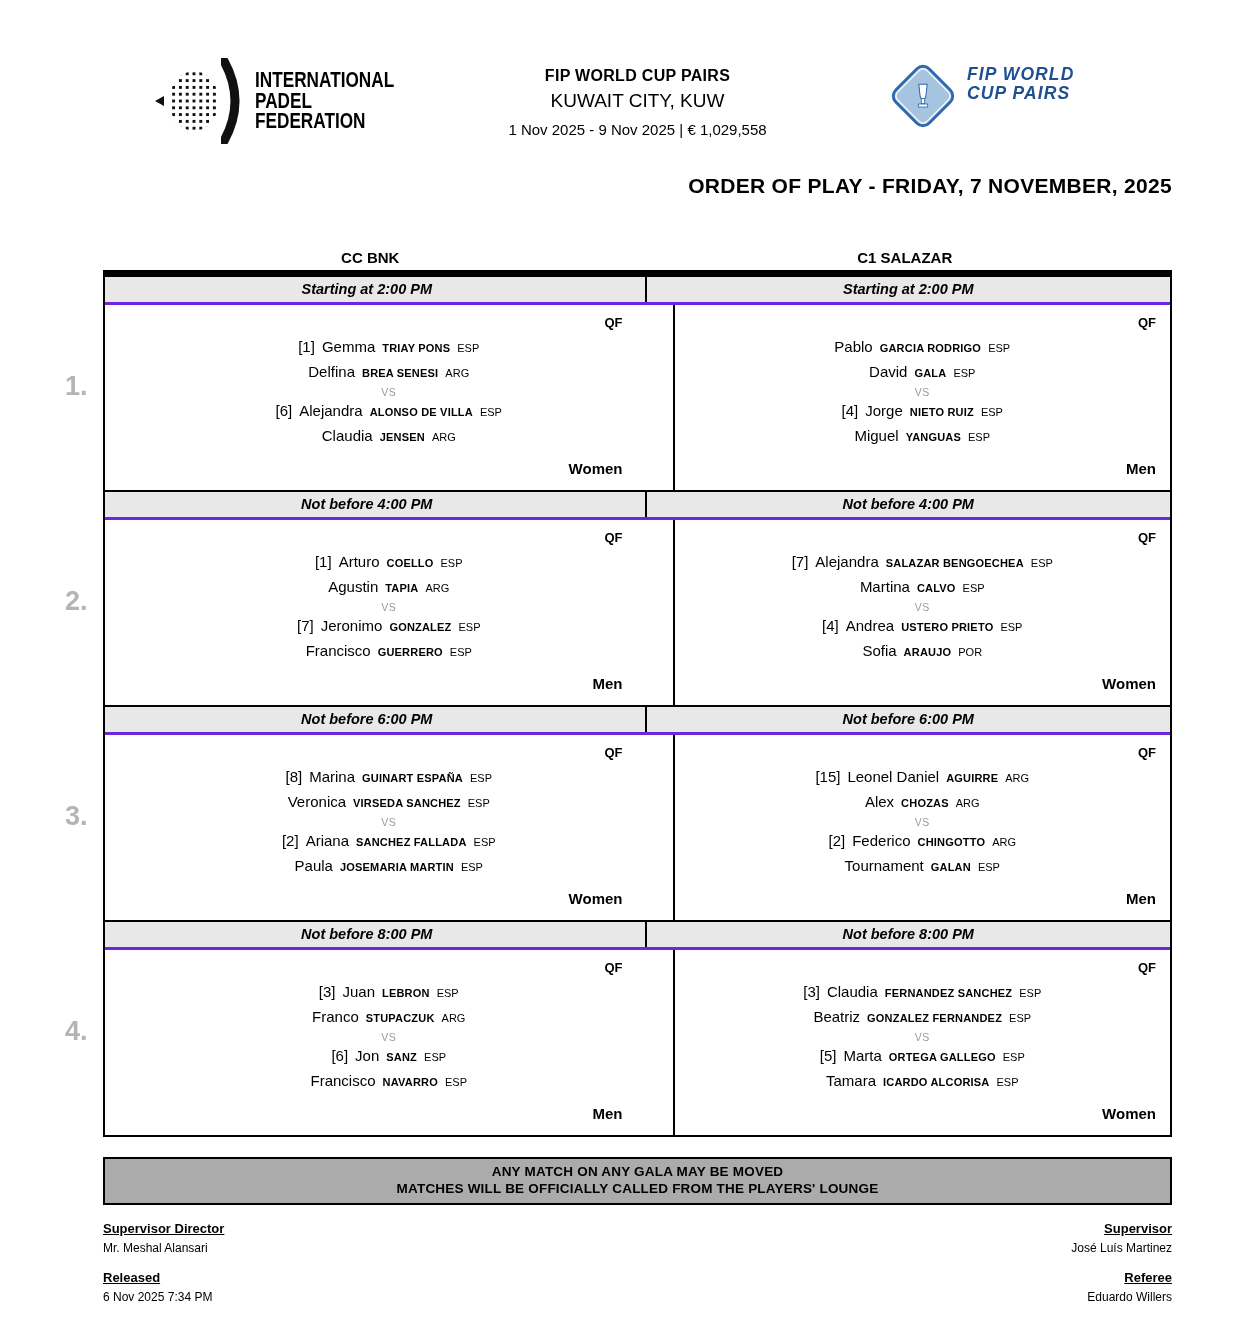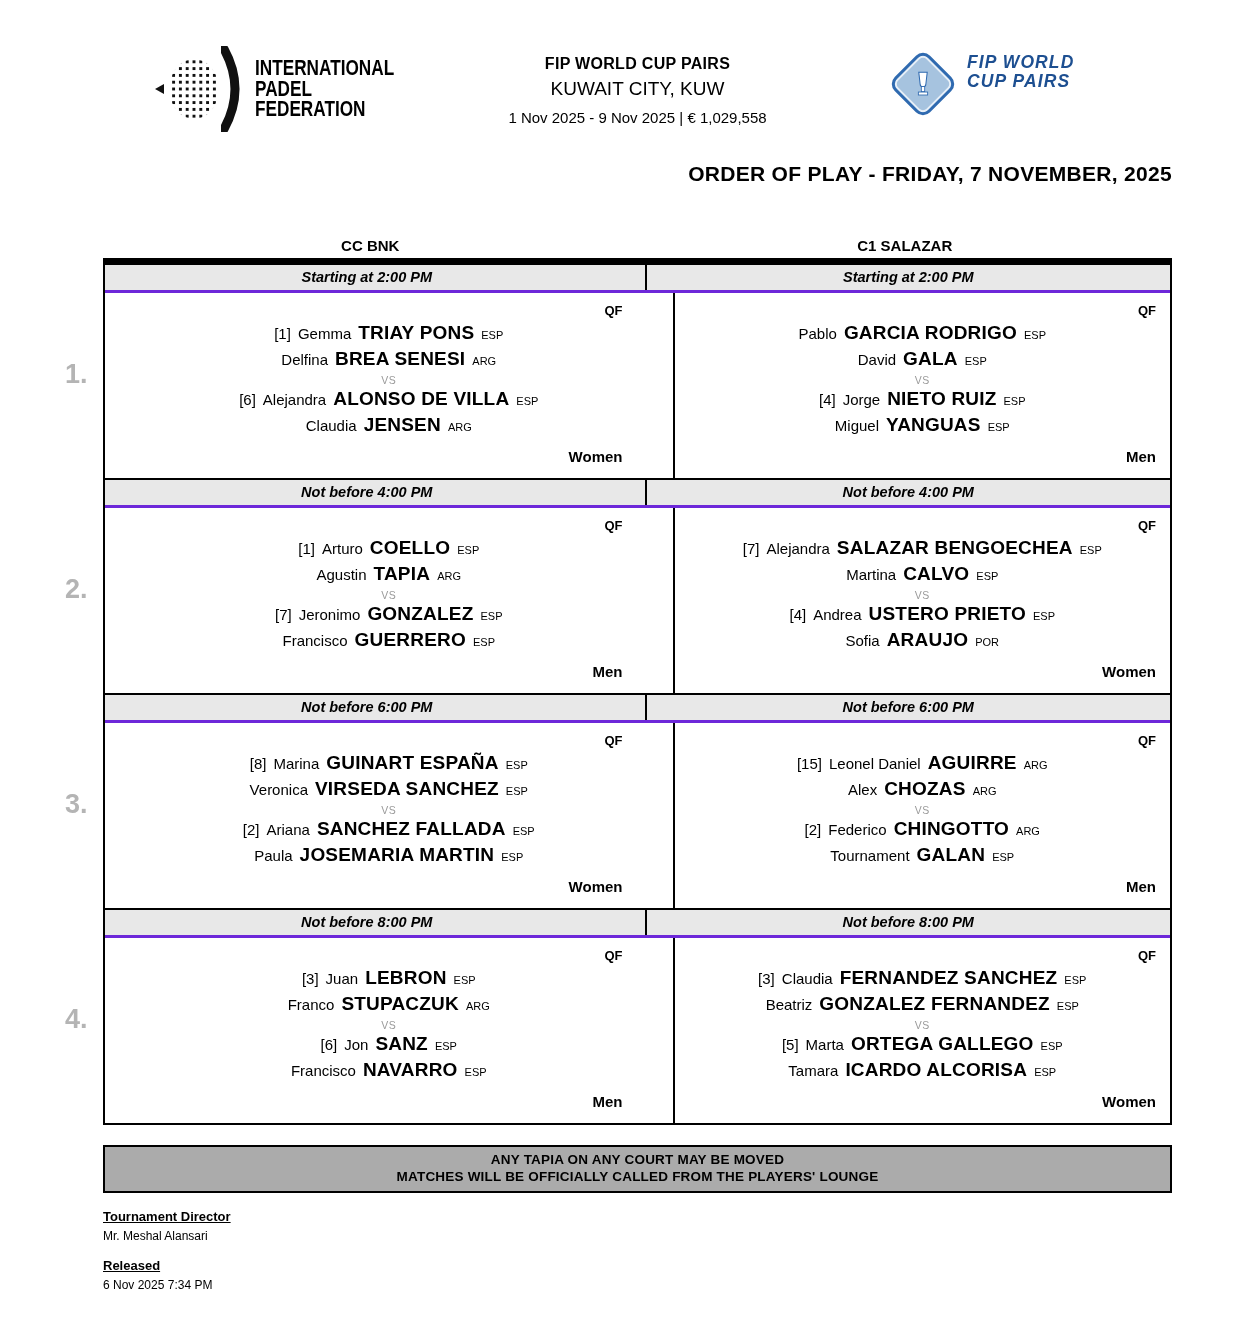--- a/index.html
+++ b/index.html
@@ -1,19 +1,19 @@
 <!DOCTYPE html>
 <html><head>
 <meta charset="utf-8">
 <style>
   * { margin:0; padding:0; box-sizing:border-box; }
   html,body { background:#fff; }
   .page { width:1240px; height:1324px; background:#fff; position:relative;
           font-family:"Liberation Sans", sans-serif; color:#000; overflow:hidden; }
-  .sheet { position:absolute; left:103px; top:0; width:1069px; }
+  .sheet { position:absolute; left:103px; top:12px; width:1069px; }
 
   
   .doc-header { position:relative; height:162px; }
   .ipf-logo { position:absolute; left:52px; top:46px; display:flex; align-items:center; }
   .ipf-arrow { width:0; height:0; border-top:5px solid transparent; border-bottom:5px solid transparent;
                border-right:9px solid #111; margin-right:3px; }
   .ipf-dots { width:54px; height:64px;
               background-image:radial-gradient(circle, #111 1.7px, transparent 1.9px);
               background-size:6.8px 6.8px; background-position:center;
               clip-path:ellipse(46% 47% at 50% 50%); }
@@ -40,21 +40,21 @@
   .header-row { display:flex; background:#e8e8e8; border-top:2px solid #000; border-bottom:3px solid #6d28d9;gap:16px; }
   .schedule > .header-row:first-child { border-top:0; }
   .hcell { flex:1; text-align:center; font-weight:bold; font-style:italic; font-size:14.5px; padding:4px 0 5px; }
   .hcell + .hcell { border-left:2px solid #000; }
   .match-row { display:flex; position:relative; }
   .mcell { flex:1; height:185px; display:flex; flex-direction:column;margin-left:36px; }
   .mcell + .mcell { border-left:2px solid #000; }
   .round { text-align:right; font-weight:bold; font-size:13px; padding:10px 14px 0 0; }
   .teams { flex:1; display:flex; flex-direction:column; justify-content:center; margin-top:-6px; }
   .pline { display:flex; justify-content:center; align-items:baseline; gap:7px; line-height:23px; font-size:15px; }
-  .pline .lname { font-weight:bold; font-size:19px; letter-spacing:0.2px; }
+  .pline .lname { font-weight:bold; font-size:11px; letter-spacing:0.2px; }
   .pline .ctry { font-size:11px; }
   .pline .seed:empty { display:none; }
   .vs { text-align:center; color:#9a9a9a; font-size:10.5px; line-height:14px;
         text-transform:uppercase; letter-spacing:0.5px; }
   .category { text-align:right; font-weight:bold; font-size:15px; padding:0 14px 13px 0; }
   .slot-num { position:absolute; left:-40px; top:44%; transform:translateY(-50%);
               color:#b4b4b4; font-size:27px; font-weight:bold; }
 
   
   .notice { margin-top:20px; border:2px solid #000; background:#ababab; text-align:center; padding:4px 0 6px; }
@@ -395,31 +395,41 @@
               <span class="ctry">ESP</span>
             </div>
           </div>
           <div class="category">Women</div>
         </div>
       </div>
 
     </div>
 
     <div class="notice">
-      <div>ANY TAPIA ON ANY COURT MAY BE MOVED</div>
+      <div>ANY MATCH ON ANY GALA MAY BE MOVED</div>
       <div>MATCHES WILL BE OFFICIALLY CALLED FROM THE PLAYERS' LOUNGE</div>
     </div>
 
     <div class="footer">
       <div class="f-left">
         <div class="f-group">
-          <div class="f-label">Tournament Director</div>
+          <div class="f-label">Supervisor Director</div>
           <div class="f-value">Mr. Meshal Alansari</div>
         </div>
         <div class="f-group">
           <div class="f-label">Released</div>
           <div class="f-value">6 Nov 2025  7:34 PM</div>
         </div>
       </div>
+      <div class="f-right">
+        <div class="f-group">
+          <div class="f-label">Supervisor</div>
+          <div class="f-value">José Luís Martinez</div>
+        </div>
+        <div class="f-group">
+          <div class="f-label">Referee</div>
+          <div class="f-value">Eduardo Willers</div>
+        </div>
+      </div>
     </div>
 
   </div>
 </div>
 
 </body></html>

